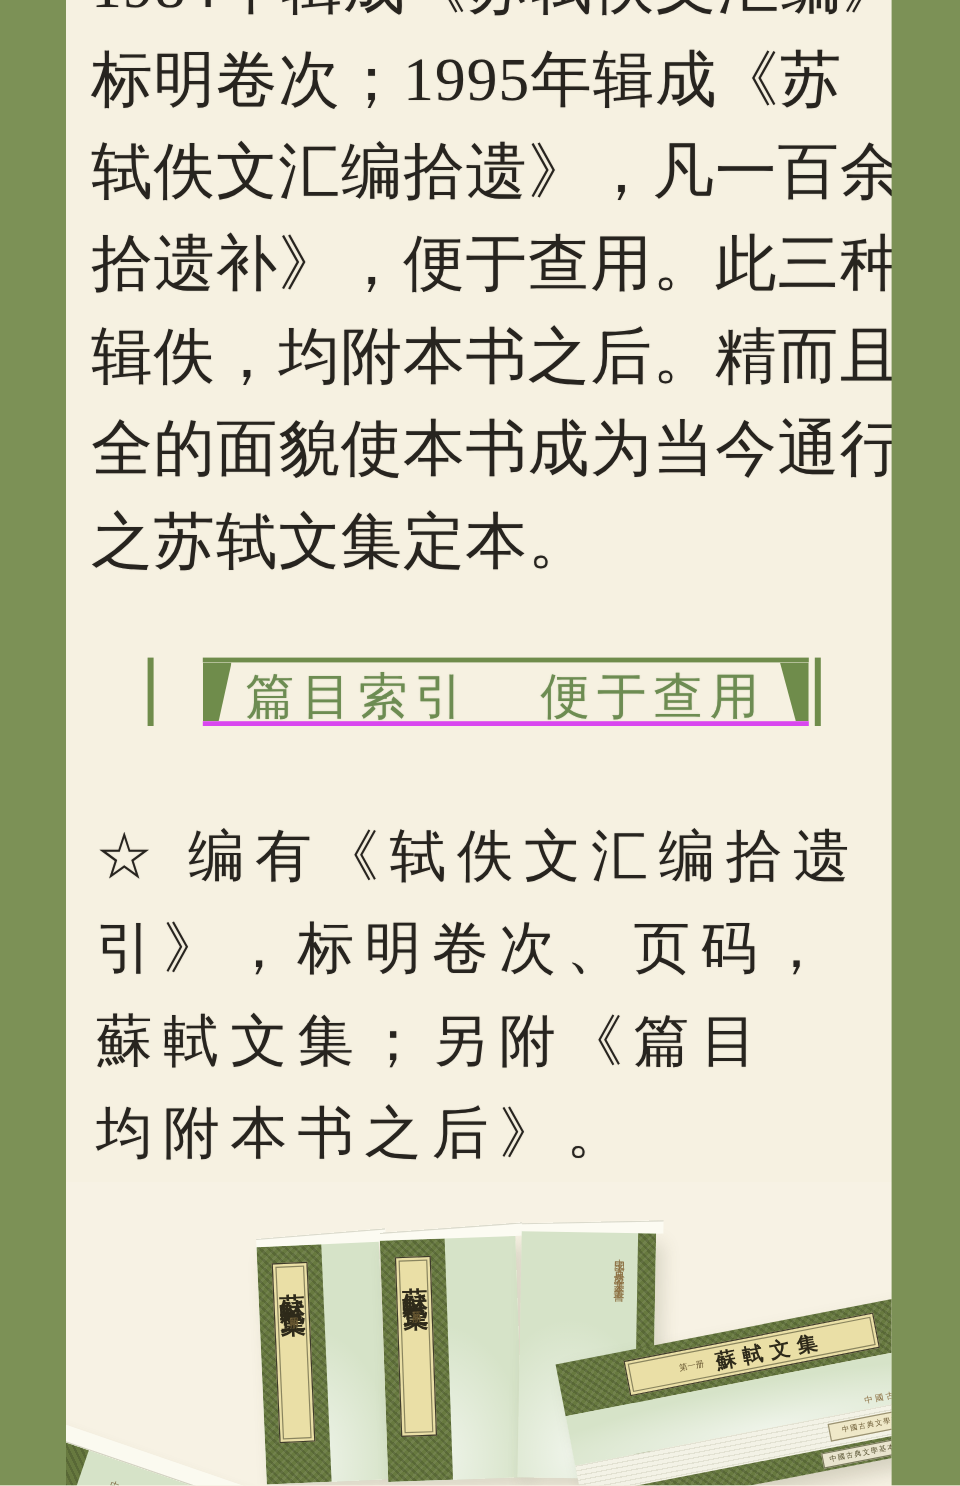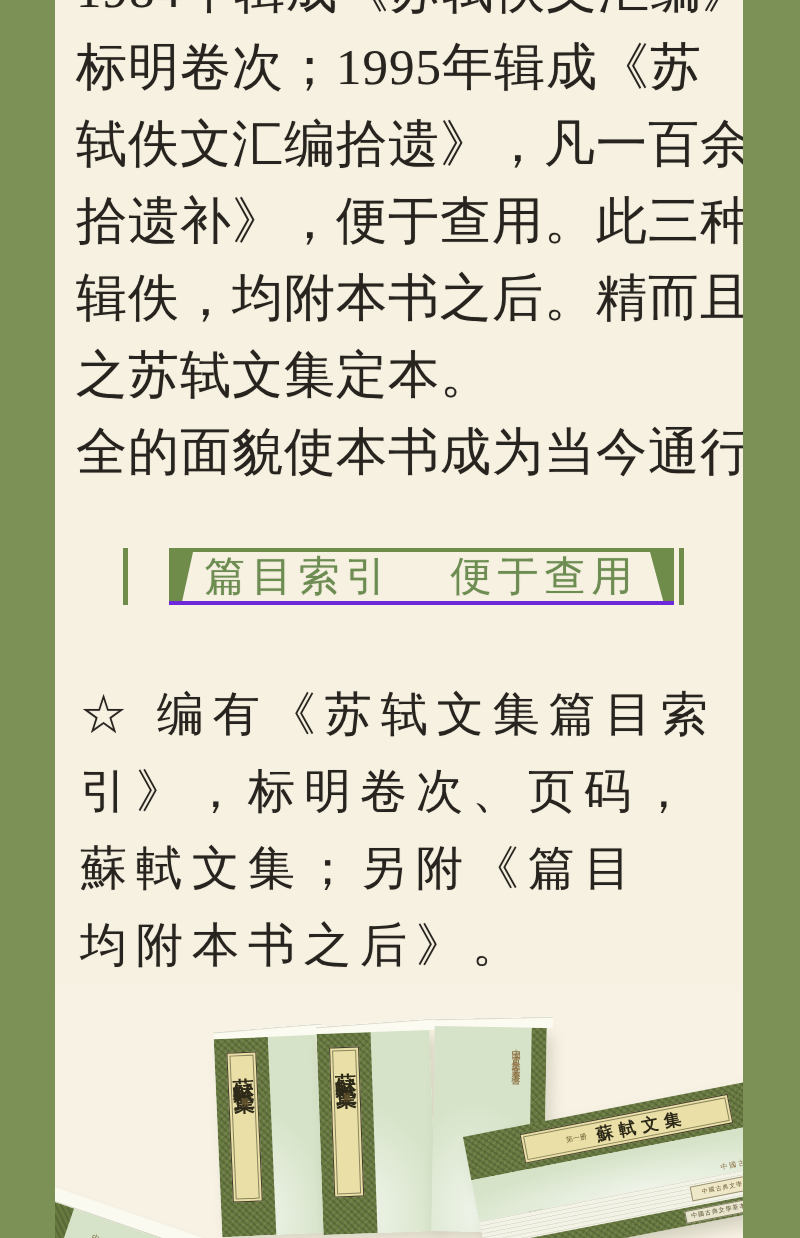--- a/index.html
+++ b/index.html
@@ -19,22 +19,22 @@
   .para{position:absolute;color:#27241f;text-shadow:0 0 1px rgba(45,40,32,.35);}
   .para .tline{white-space:nowrap;}
   .para-top{left:76px;top:-48px;width:670px;font-size:51px;line-height:77px;letter-spacing:1px;}
   .para-star{left:80px;top:676px;width:672px;font-size:47px;line-height:77px;letter-spacing:9px;}
 
   
   .banner{position:absolute;left:123px;top:548px;width:561px;height:57px;display:flex;align-items:stretch;z-index:5;}
   .banner .outer-bar{width:5px;background:#6f8c4b;}
   .banner .gap{width:5px;}
   .banner .banner-box{
-    flex:1;display:flex;align-items:center;
-    border-top:4px solid #6f8c4b;border-bottom:4px solid #6d28d9;
+    flex:1;display:flex;align-items:flex-end;
+    border-top:4px solid #6f8c4b;border-bottom:4px solid #d946ef;
     position:relative;
     margin-left:36px;
   }
   .banner .cap{width:24px;align-self:stretch;background:#6f8c4b;}
   .banner .cap.left-cap{clip-path:polygon(0 0,100% 0,55% 100%,0 100%);}
   .banner .cap.right-cap{clip-path:polygon(0 0,100% 0,100% 100%,55% 100%);}
   .banner .banner-text-wrap{
     flex:1;display:flex;justify-content:center;align-items:center;gap:58px;
     color:#6d8c52;font-size:41px;letter-spacing:6px;line-height:1;
     text-shadow:0 0 1px rgba(109,140,82,.5);
@@ -94,41 +94,41 @@
 
 <div class="side-border left"></div>
 <div class="side-border right"></div>
 
 <div class="para para-top">
     <div class="tline">1984年辑成《苏轼佚文汇编》，</div>
     <div class="tline">标明卷次；1995年辑成《苏</div>
     <div class="tline">轼佚文汇编拾遗》，凡一百余</div>
     <div class="tline">拾遗补》，便于查用。此三种</div>
     <div class="tline">辑佚，均附本书之后。精而且</div>
+    <div class="tline">全的面貌使本书成为当今通行</div>
     <div class="tline">之苏轼文集定本。</div>
-    <div class="tline">全的面貌使本书成为当今通行</div>
   </div>
 
 <div class="banner">
   <div class="outer-bar"></div>
   <div class="gap"></div>
   <div class="banner-box">
     <div class="cap left-cap"></div>
     <div class="banner-text-wrap">
       <span>篇目索引</span>
       <span>便于查用</span>
     </div>
     <div class="cap right-cap"></div>
   </div>
   <div class="gap"></div>
   <div class="outer-bar"></div>
 </div>
 
 <div class="para para-star">
-    <div class="tline">☆ 编有《苏轼文集篇目索</div>
+    <div class="tline">☆ 编有《轼佚文汇编拾遗</div>
     <div class="tline">引》，标明卷次、页码，</div>
     <div class="tline">蘇軾文集；另附《篇目</div>
     <div class="tline">均附本书之后》。</div>
   </div>
 
 <div class="books-photo">
 
   <div class="book standing" style="left:163px;top:52px;width:102px;height:198px;transform:rotate(-2.5deg);">
     <div class="pages-top"></div>
     <div class="book-body">

